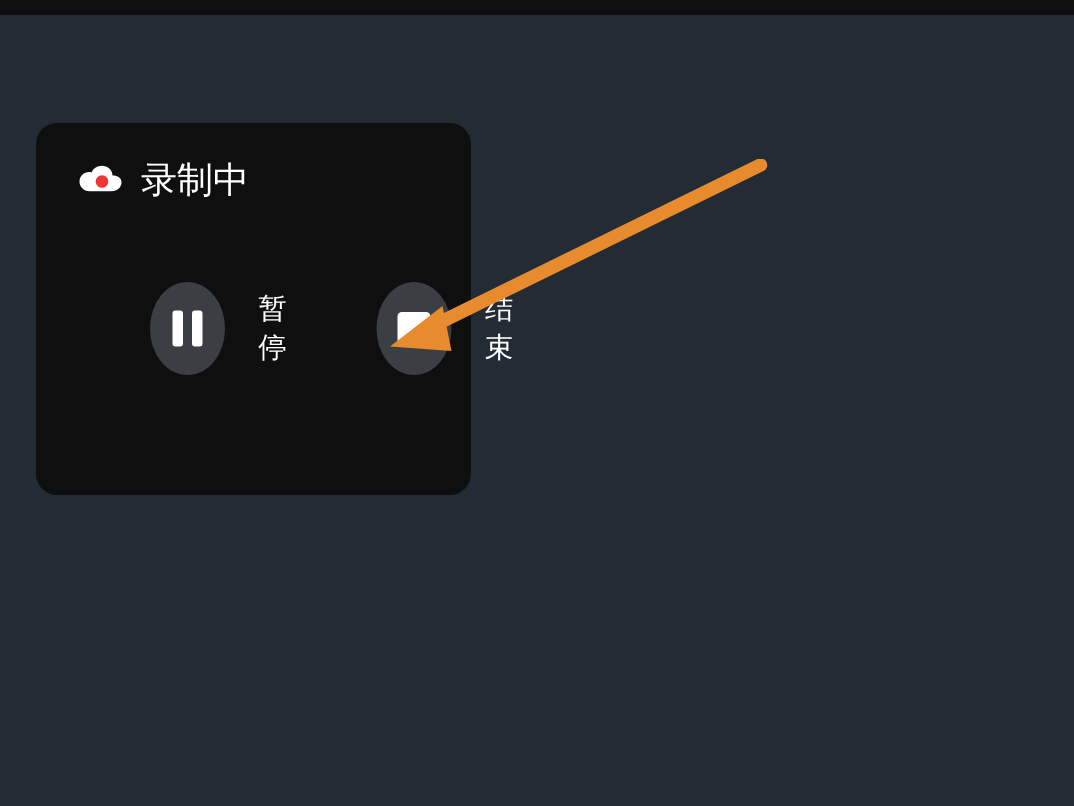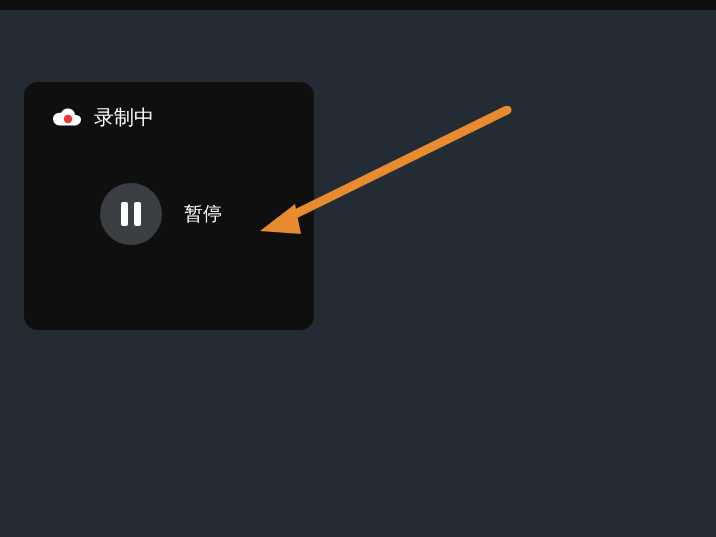--- a/index.html
+++ b/index.html
@@ -39,21 +39,21 @@
     .cloud-icon {
       width: 30px;
       height: 20px;
       position: relative;
     }
     .cloud-icon svg {
       display: block;
     }
     .recording-title {
       color: #ffffff;
-      font-size: 20px;
+      font-size: 24px;
       font-weight: 500;
     }
     .buttons-row {
       display: flex;
       gap: 48px;
       margin-top: 52px;
       margin-left: 56px;
     }
     .control-group {
       display: flex;
@@ -119,19 +119,25 @@
     <div class="control-group">
       <button class="round-button">
         <span class="pause-bars">
           <span class="pause-bar"></span>
           <span class="pause-bar"></span>
         </span>
       </button>
       <span class="button-label">暂停</span>
     </div>
 
+    <div class="control-group">
+      <button class="round-button">
+        <span class="stop-square"></span>
+      </button>
+      <span class="button-label">结束</span>
+    </div>
   </div>
 </div>
 
 <svg class="arrow-annotation" width="260" height="140" viewBox="0 0 260 140">
   <line x1="252" y1="4" x2="24" y2="116" stroke="#e88a2e" stroke-width="9" stroke-linecap="round"></line>
   <polygon points="5,125 40,98 46,128" fill="#e88a2e"></polygon>
 </svg>
 
 </body></html>

